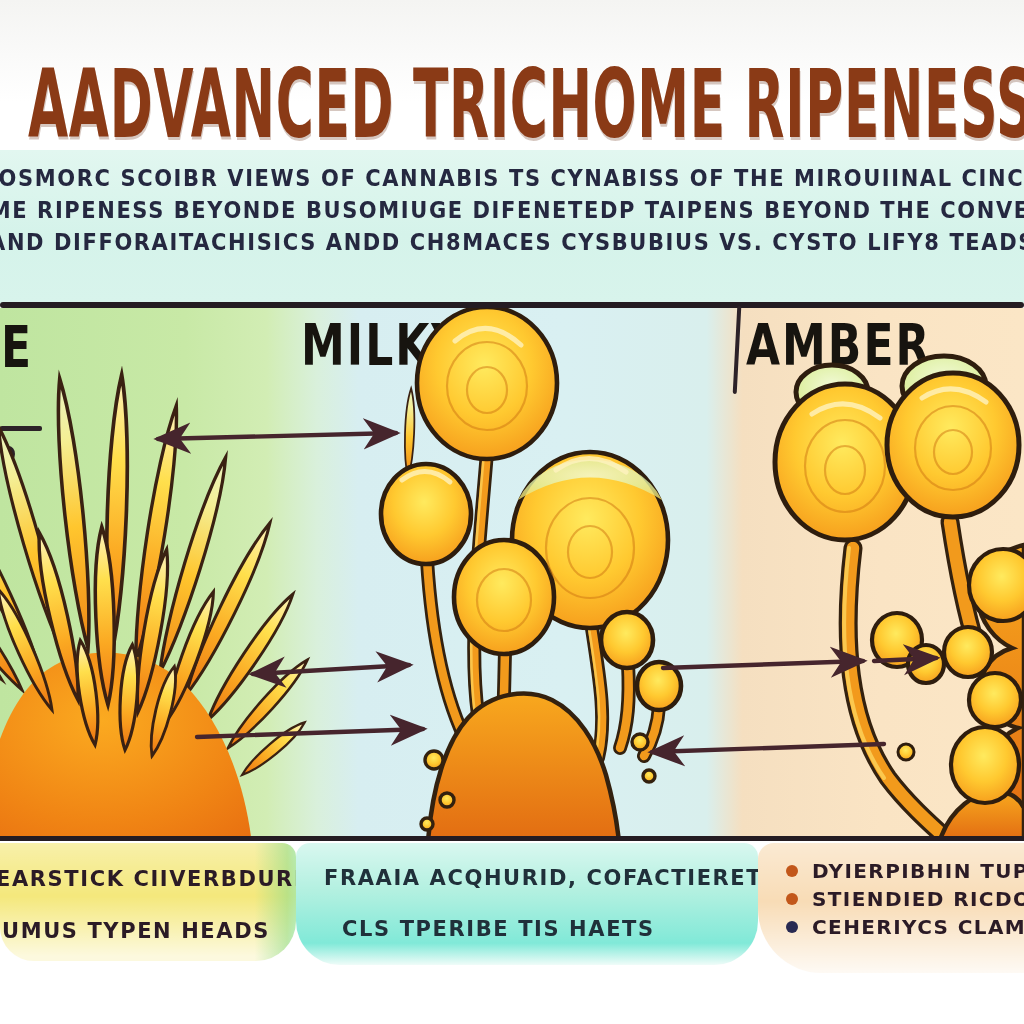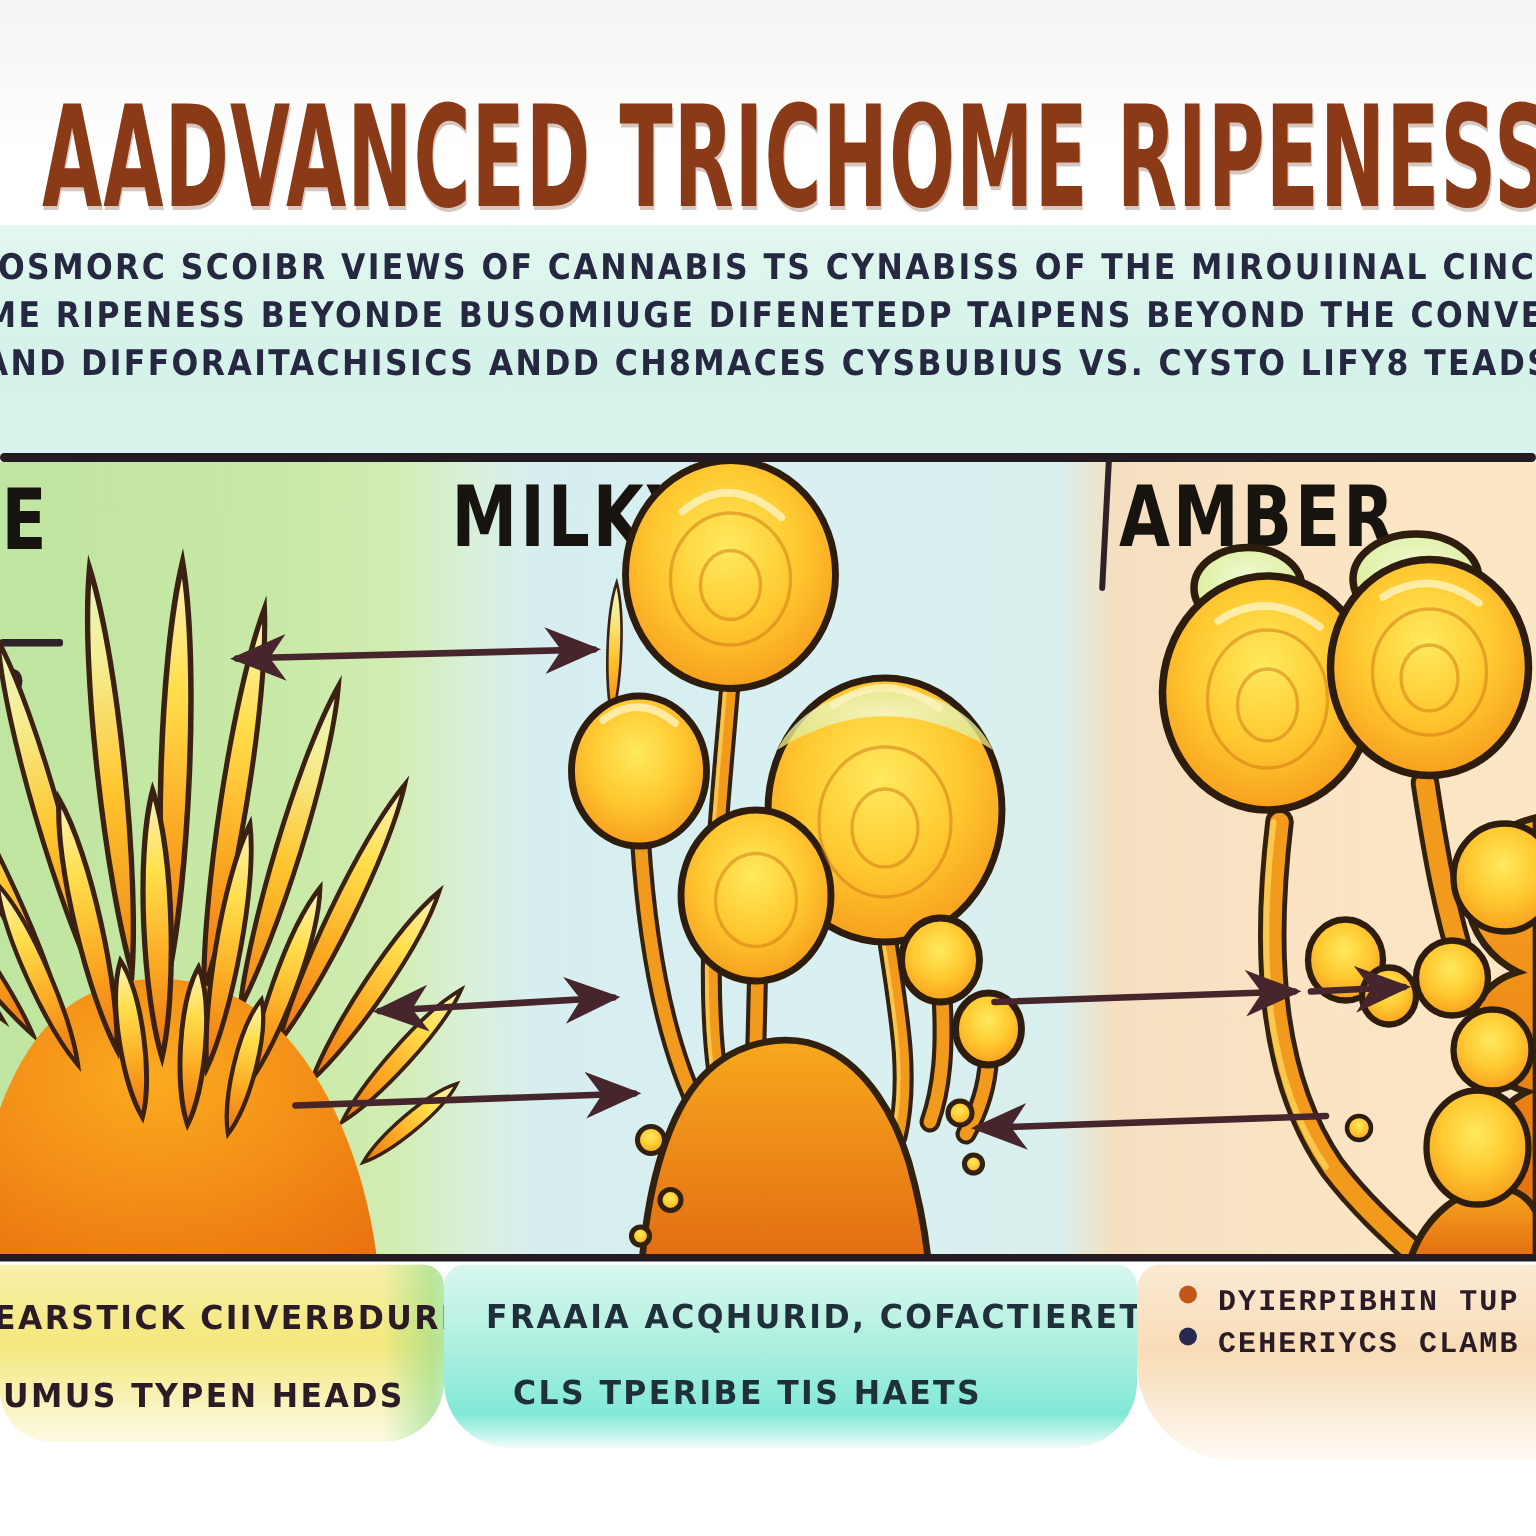--- a/index.html
+++ b/index.html
@@ -62,21 +62,21 @@
   }
   .fb-right{
     left:758px;top:843px;width:266px;height:130px;border-radius:16px 0 0 64px;
     background-image:linear-gradient(180deg, rgba(255,255,255,.4) 0%, rgba(255,255,255,0) 45%, rgba(255,255,255,.85) 100%);
   }
   .fb-text{font-weight:bold;font-size:21px;letter-spacing:1.6px;color:#2b1b26;line-height:34px;transform:scaleY(1.05);transform-origin:0 0;white-space:nowrap;}
   .fb-left .fb-text{margin:18px 0 0 -4px;}
   .fb-left .l2{margin-left:2px;}
   .fb-middle .fb-text{margin:17px 0 0 28px;color:#20303a;}
   .fb-middle .l2{margin-left:46px;}
-  .bullet-row{display:flex;align-items:flex-start;height:28px;margin-left:28px;font-family:Liberation Mono, monospace;}
+  .bullet-row{display:flex;align-items:center;height:28px;margin-left:28px;}
   .bullet-row:first-child{margin-top:14px;}
   .bullet-dot{width:12px;height:12px;border-radius:50%;margin-right:14px;flex:0 0 auto;}
   .bullet-text{font-weight:bold;font-size:20px;letter-spacing:1.4px;color:#2b1b26;white-space:nowrap;}
 </style>
 </head>
 <body>
 
 <div id="stage">
 
   <div class="title-band">
@@ -304,18 +304,22 @@
     <div class="fb-text l1">FRAAIA ACQHURID, COFACTIERETISTAKE</div>
     <div class="fb-text l2">CLS TPERIBE TIS HAETS</div>
   </div>
 
   <div class="footer-block fb-right" style="background-color: rgb(248, 220, 182);">
     <div class="bullet-row">
       <span class="bullet-dot" style="background-color: rgb(194, 87, 26);"></span>
       <span class="bullet-text">DYIERPIBHIN TUP</span>
     </div>
     <div class="bullet-row">
+      <span class="bullet-dot" style="background-color: rgb(194, 87, 26);"></span>
+      <span class="bullet-text">STIENDIED RICDO</span>
+    </div>
+    <div class="bullet-row">
       <span class="bullet-dot" style="background-color: rgb(40, 42, 82);"></span>
       <span class="bullet-text">CEHERIYCS CLAMB</span>
     </div>
   </div>
 
 </div>
 
 </body></html>

